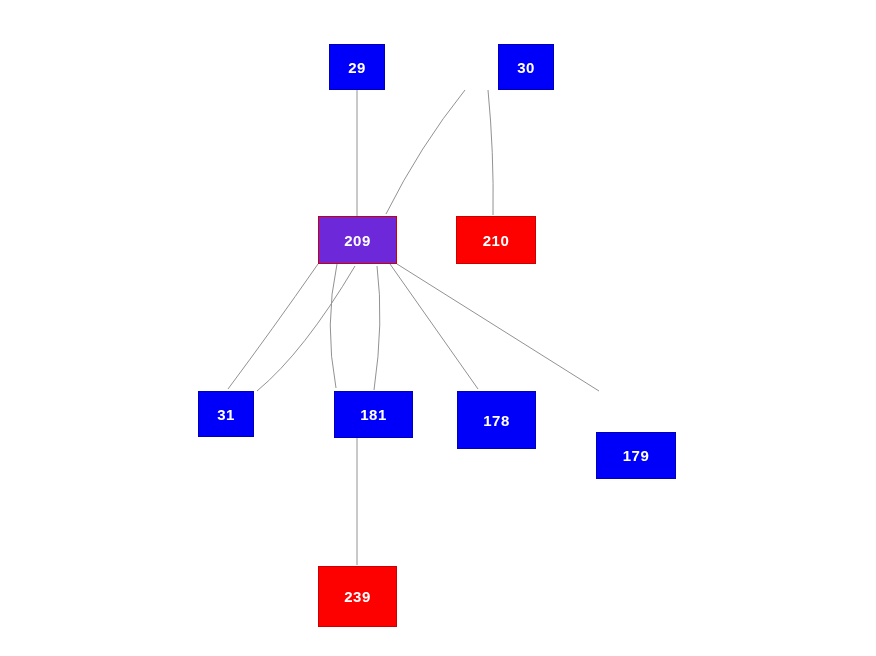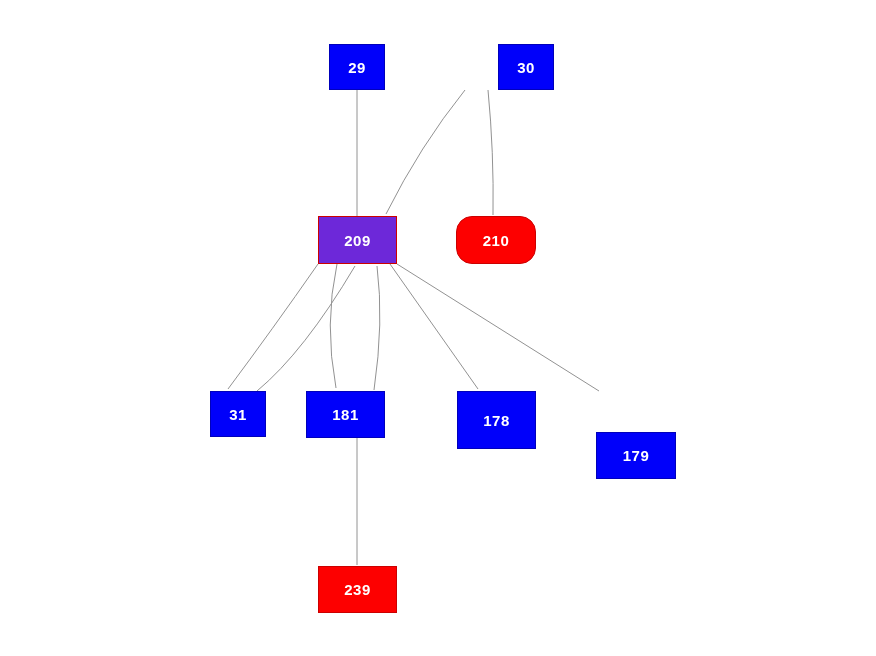--- a/index.html
+++ b/index.html
@@ -67,32 +67,32 @@
   <div>
       <div class="node" style="left: 329px; top: 44px; width: 56px; height: 46px; background: rgb(0, 0, 250); border-color: rgb(0, 0, 187); color: rgb(255, 255, 255);">
         <span>29</span>
       </div>
       <div class="node" style="left: 457px; top: 44px; width: 56px; height: 46px; background: rgb(0, 0, 250); border-color: rgb(0, 0, 187); color: rgb(255, 255, 255); margin-left: 41px;">
         <span>30</span>
       </div>
       <div class="node" style="left: 318px; top: 216px; width: 79px; height: 48px; background: #6d28d9; border-color: rgb(204, 0, 0); color: rgb(255, 255, 255);">
         <span>209</span>
       </div>
-      <div class="node" style="left: 456px; top: 216px; width: 80px; height: 48px; background: rgb(253, 0, 0); border-color: rgb(204, 0, 0); color: rgb(255, 255, 255); border-radius: 16px;">
+      <div class="node" style="left: 456px; top: 216px; width: 80px; height: 48px; background: rgb(253, 0, 0); border-color: rgb(204, 0, 0); color: rgb(255, 255, 255);">
         <span>210</span>
       </div>
-      <div class="node" style="left: 210px; top: 391px; width: 56px; height: 46px; background: rgb(0, 0, 250); border-color: rgb(0, 0, 187); color: rgb(255, 255, 255);">
+      <div class="node" style="left: 198px; top: 391px; width: 56px; height: 46px; background: rgb(0, 0, 250); border-color: rgb(0, 0, 187); color: rgb(255, 255, 255);">
         <span>31</span>
       </div>
-      <div class="node" style="left: 306px; top: 391px; width: 79px; height: 47px; background: rgb(0, 0, 250); border-color: rgb(0, 0, 187); color: rgb(255, 255, 255); text-align: center;">
+      <div class="node" style="left: 334px; top: 391px; width: 79px; height: 47px; background: rgb(0, 0, 250); border-color: rgb(0, 0, 187); color: rgb(255, 255, 255); text-align: center;">
         <span>181</span>
       </div>
       <div class="node" style="left: 457px; top: 391px; width: 79px; height: 58px; background: rgb(0, 0, 250); border-color: rgb(0, 0, 187); color: rgb(255, 255, 255);">
         <span>178</span>
       </div>
       <div class="node" style="left: 596px; top: 392px; width: 80px; height: 47px; background: rgb(0, 0, 250); border-color: rgb(0, 0, 187); color: rgb(255, 255, 255); margin-top: 40px;">
         <span>179</span>
       </div>
-      <div class="node" style="left: 318px; top: 566px; width: 79px; height: 47px; background: rgb(253, 0, 0); border-color: rgb(204, 0, 0); color: rgb(255, 255, 255);">
+      <div class="node" style="left: 318px; top: 566px; width: 79px; height: 61px; background: rgb(253, 0, 0); border-color: rgb(204, 0, 0); color: rgb(255, 255, 255);">
         <span>239</span>
       </div>
     </div>
 </div>
 
 </body></html>

